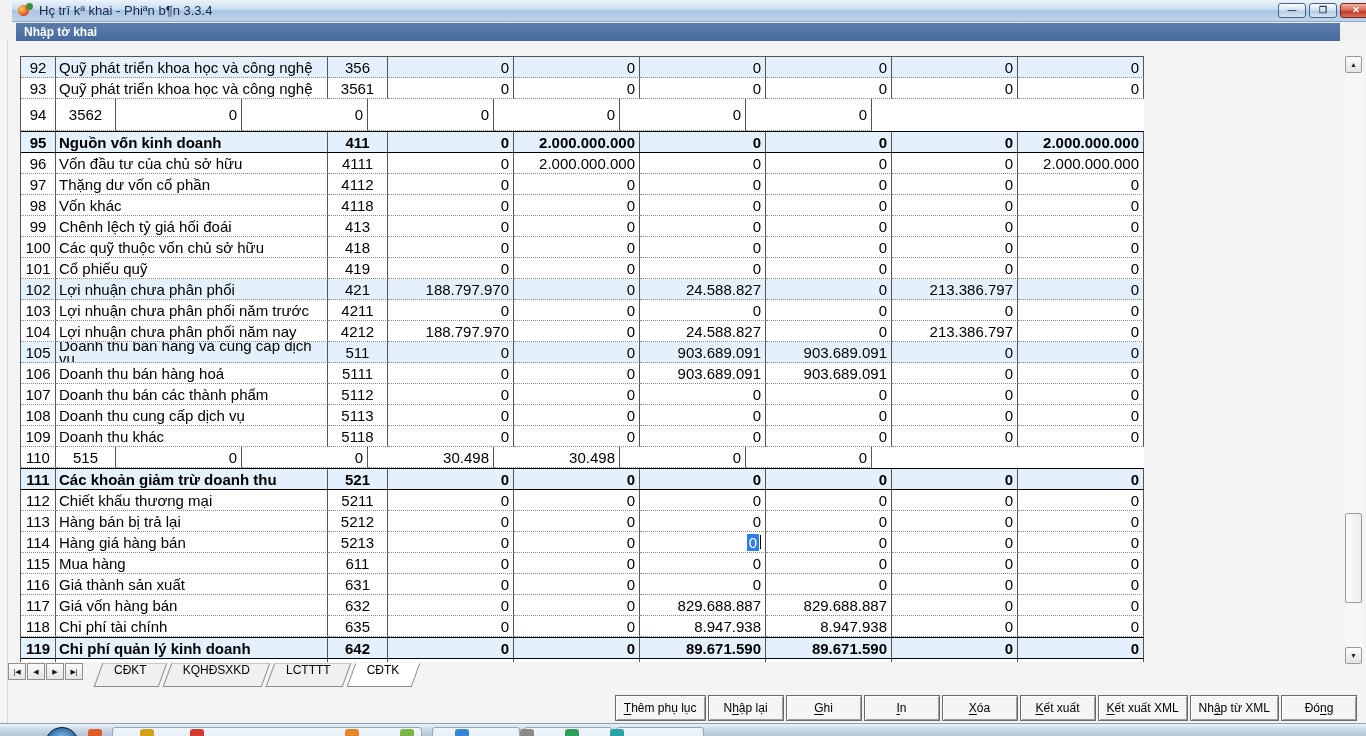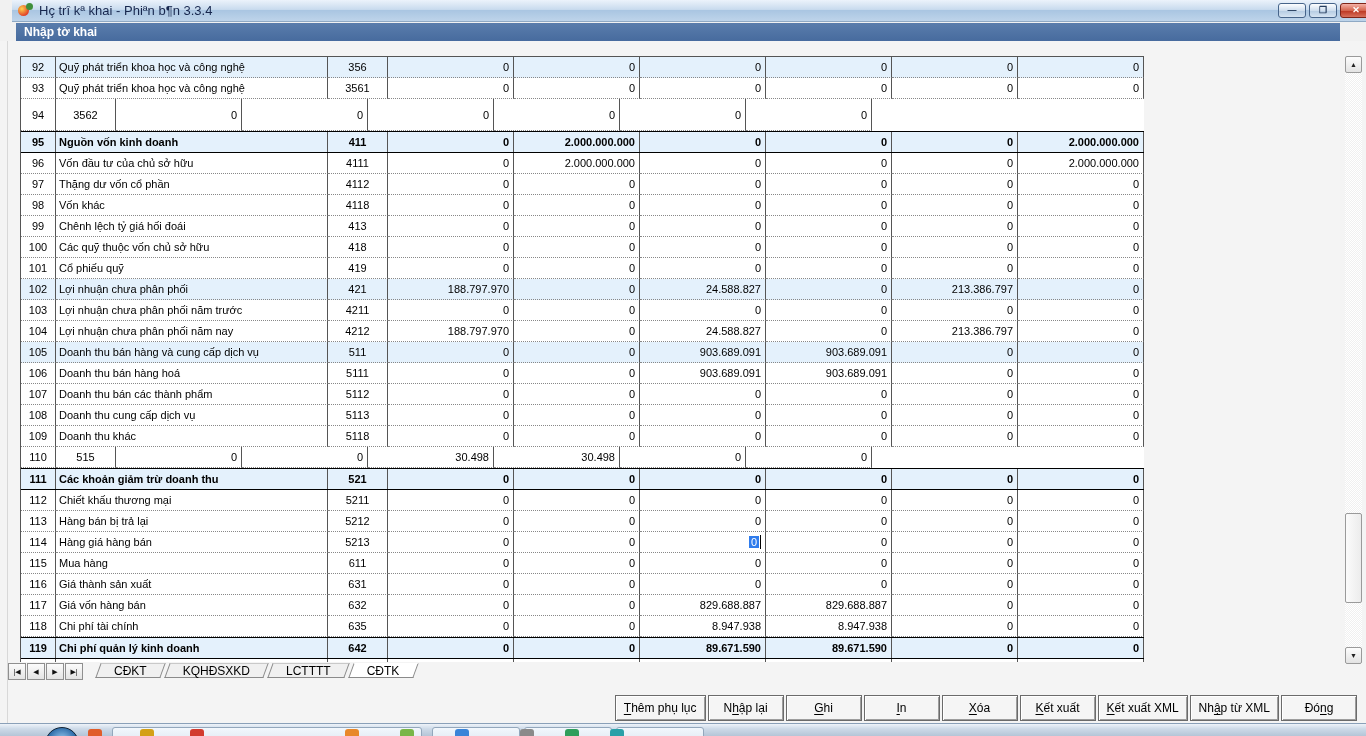--- a/index.html
+++ b/index.html
@@ -25,21 +25,21 @@
   .subheader { position:absolute; left:16px; top:23px; width:1324px; height:18px;
     background:linear-gradient(180deg,#5a7dac,#476b9e); display:flex; align-items:center; }
   .subheader span { color:#ffffff; font-weight:bold; font-size:12px; padding-left:8px; }
 
   .content { position:absolute; left:0; top:41px; width:1366px; height:682px; background:#f4f4f4; }
   .content .left-line { position:absolute; left:7px; top:0; width:1px; height:100%; background:#d8d8d8; }
 
   
   .grid { position:absolute; left:20px; top:15px; width:1124px; height:606px;
     background:#1d4ed8; border-top:1px solid #555; border-left:1px solid #555;
-    overflow:hidden; font-size:11px; color:#000; }
+    overflow:hidden; font-size:15px; color:#000; }
   .row { display:flex; width:1123px; height:21px; background:#fff; }
   .row.hl { background:#e4f1fc; }
   .row.bold { font-weight:bold; border-top:1px solid #000; border-bottom:1px solid #000; height:22px; }
   .row.tall { height:32px; }
   .cell { border-right:1px solid #555; border-bottom:1px dotted #888;
     display:flex; align-items:center; overflow:hidden; }
   .row.bold .cell { border-bottom:none; }
   .c-num   { width:35px;  justify-content:center; }
   .c-label { width:272px; padding:1px 3px; line-height:13px; }
   .c-code  { width:60px;  justify-content:center; }
@@ -56,21 +56,21 @@
   .sb-up { top:0; } .sb-down { bottom:0; }
   .sb-thumb { position:absolute; left:0; top:457px; width:17px; height:90px;
     background:linear-gradient(90deg,#fbfbfb,#ececec); border:1px solid #9a9a9a; border-radius:2px; }
 
   
   .tabstrip { position:absolute; left:8px; top:622px; height:22px; display:flex; align-items:flex-start; }
   .nav-btn { width:18px; height:17px; background:linear-gradient(180deg,#fbfbfb,#e4e4e4);
     border:1px solid #8f8f8f; margin-right:1px; font-size:7px; line-height:15px;
     text-align:center; color:#111; }
   .tabs { display:flex; margin-left:14px; gap:4px; }
-  .tab { position:relative; height:15px; padding:0 16px; display:flex; align-items:flex-end; }
+  .tab { position:relative; height:24px; padding:0 16px; display:flex; align-items:flex-start; }
   .tab::before { content:''; position:absolute; inset:0; transform:skewX(-20deg);
     background:#f0f0f0; border:1px solid #8a8a8a; border-top:1px solid #c9c9c9; }
   .tab.active::before { background:#ffffff; border-top-color:#ffffff; }
   .tab span { position:relative; font-size:12px; color:#000; }
   .tab.active span { font-weight:normal; }
 
   
   .footer { position:absolute; right:9px; top:654px; display:flex; gap:2px; }
   .fbtn { min-width:76px; height:26px; padding:0 8px; background:#f5f5f5;
     border:1px solid #6b6b6b; box-shadow:inset 1px 1px 0 #ffffff, inset -1px -1px 0 #9d9d9d;

